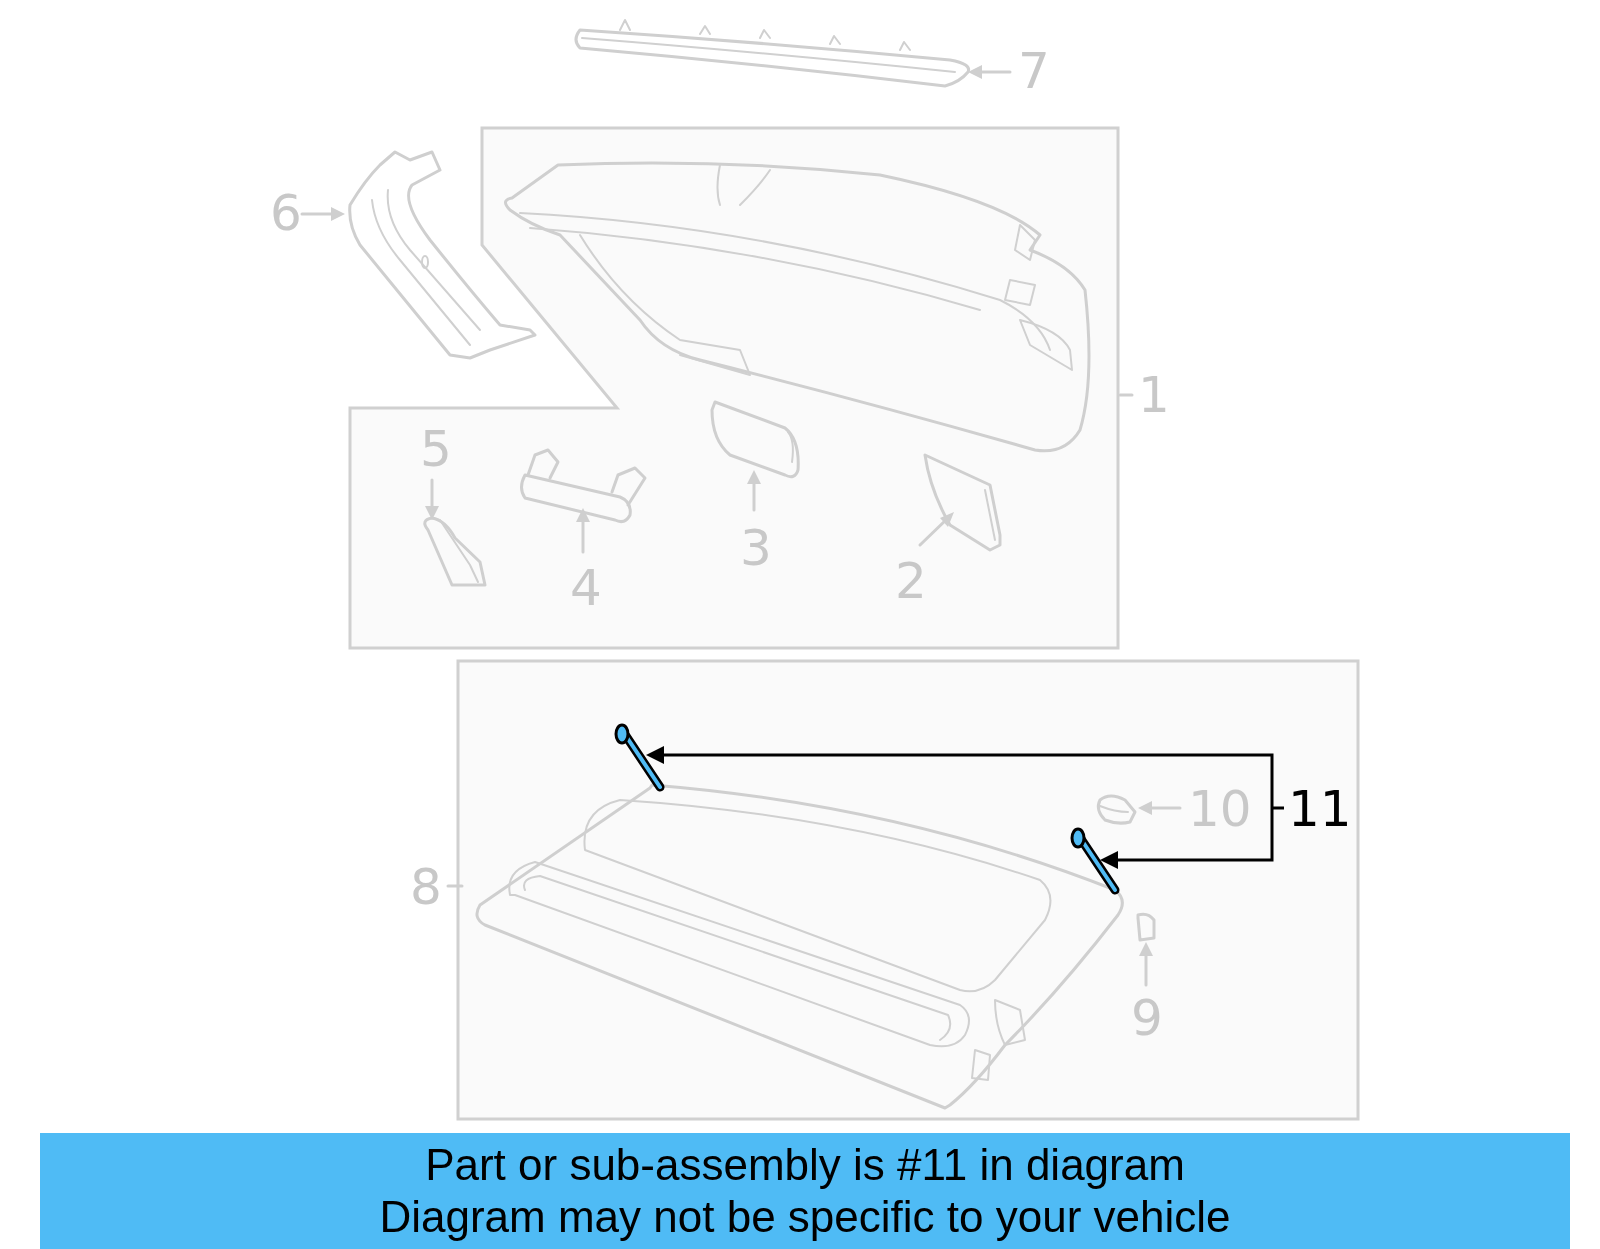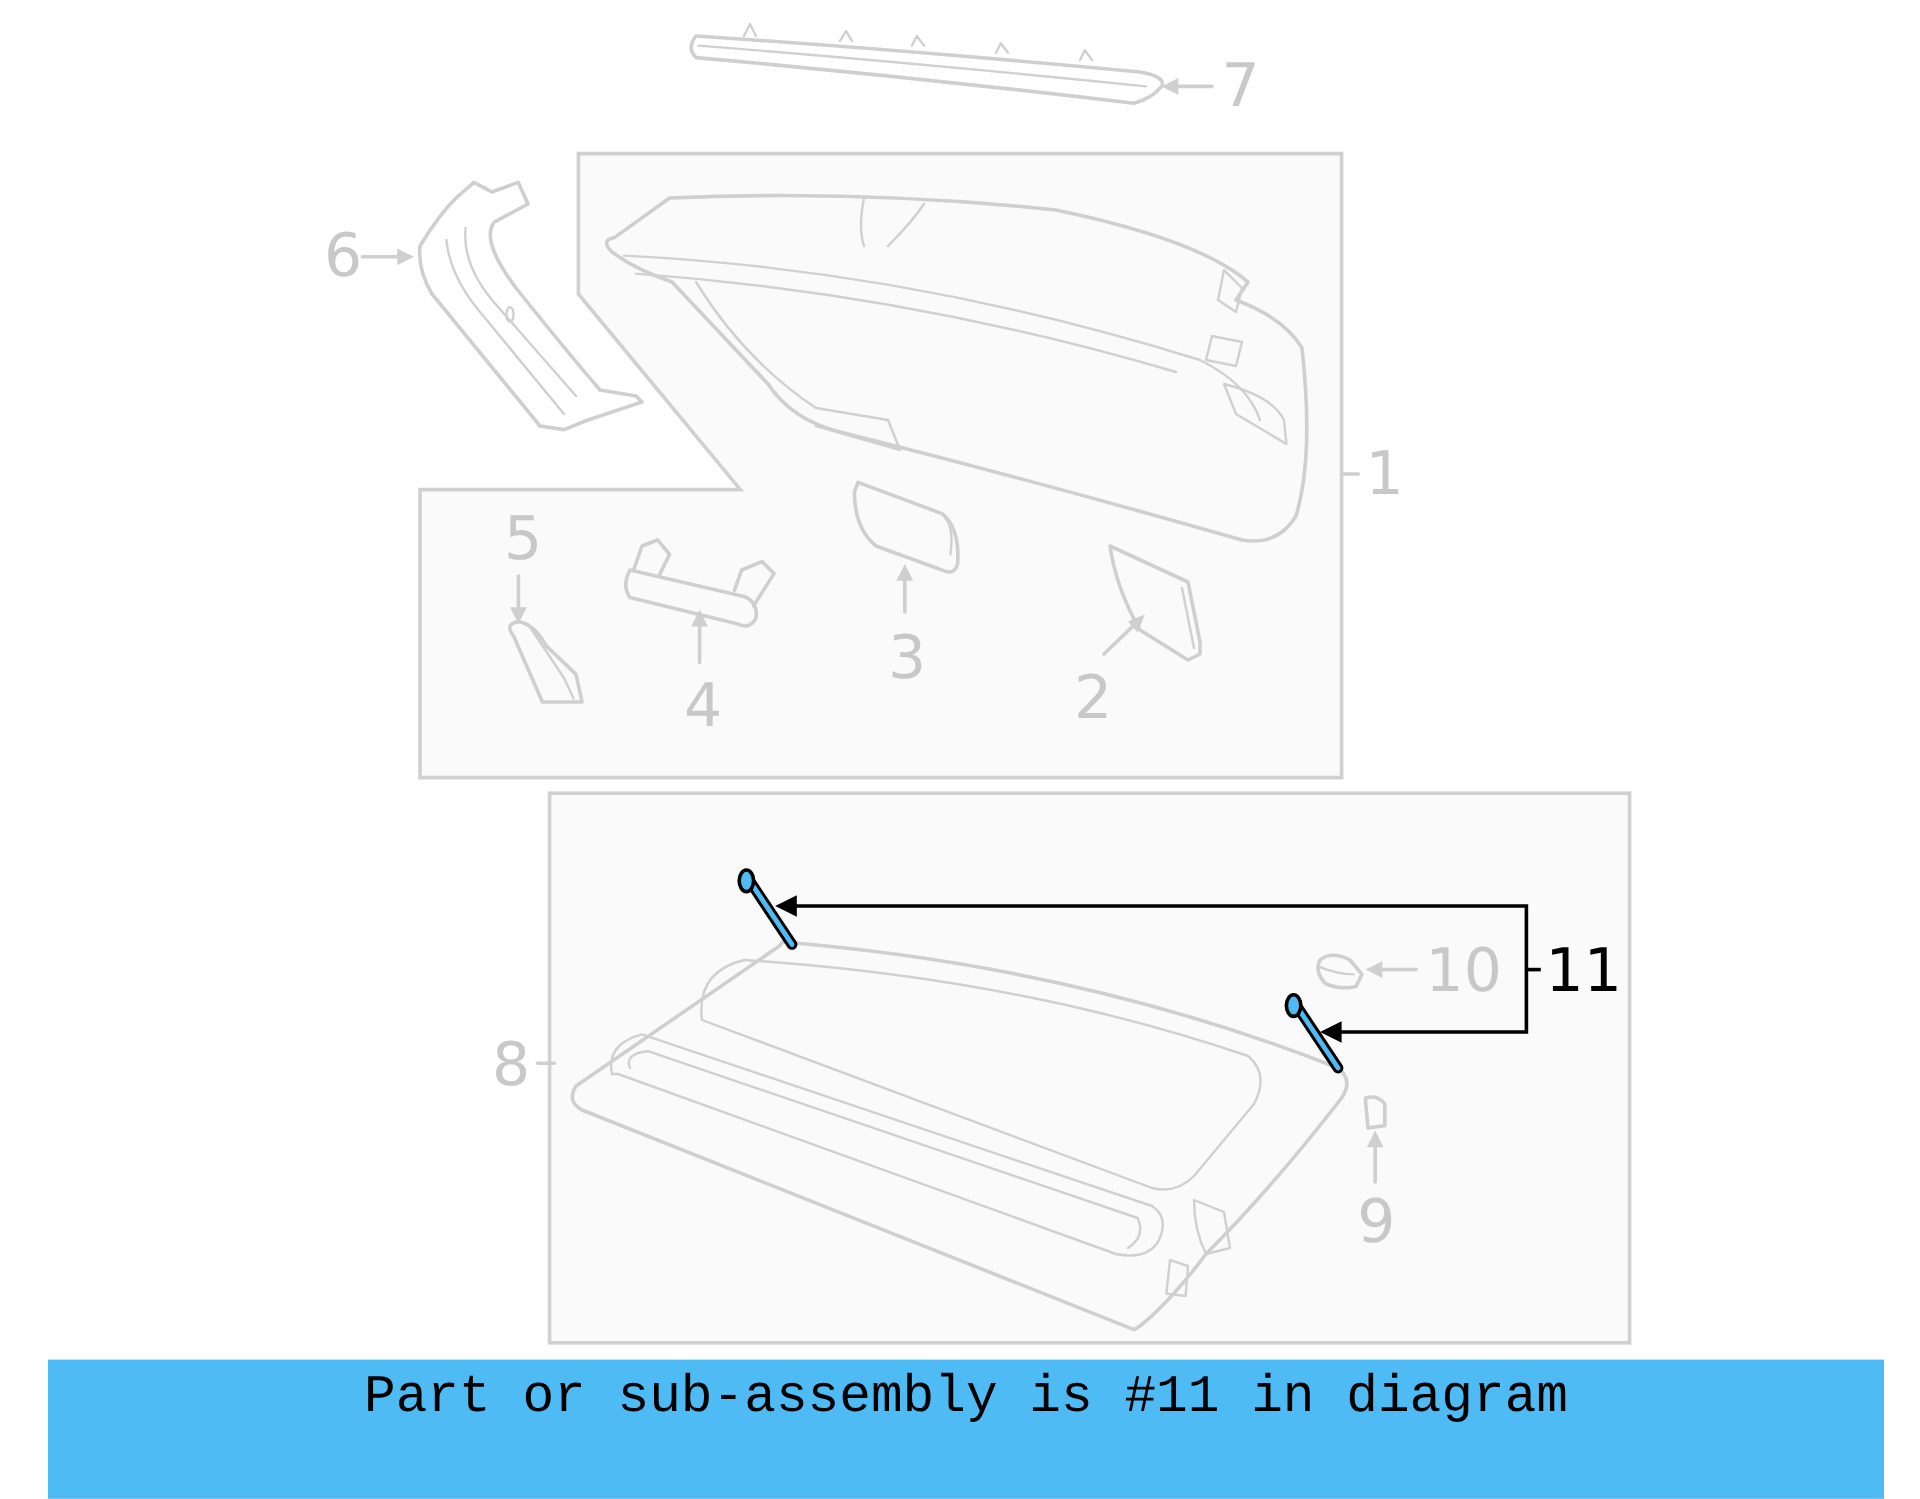--- a/index.html
+++ b/index.html
@@ -6,21 +6,21 @@
   body { width:1600px; height:1249px; position:relative; overflow:hidden; font-family:"DejaVu Sans", sans-serif; }
   #diagram { position:absolute; left:0; top:0; width:1600px; height:1249px; }
   .callout { font-family:"DejaVu Sans", sans-serif; font-size:50px; fill:#c8c8c8; }
   .callout.active { fill:#000000; }
   .line { stroke:#cfcfcf; stroke-width:3; fill:none; stroke-linejoin:round; stroke-linecap:round; }
   .thin { stroke:#d0d0d0; stroke-width:2; fill:none; stroke-linejoin:round; stroke-linecap:round; }
   .boxline { stroke:#d0d0d0; stroke-width:3; fill:#fafafa; }
   .banner {
     position:absolute; left:40px; top:1133px; width:1530px; height:116px;
     background:#4fbbf5; color:#000; text-align:center;
-    font-family:Liberation Mono, monospace; font-size:44px; line-height:52px;
+    font-family:Liberation Sans, sans-serif; font-size:44px; line-height:52px;
     padding-top:6px; box-sizing:border-box;
   }
   .banner div { white-space:nowrap; }
 </style>
 </head>
 <body>
 
 <svg id="diagram" viewBox="0 0 1600 1249" xmlns="http://www.w3.org/2000/svg">
 
   <g>
@@ -155,13 +155,14 @@
     <polyline points="660,755 1272,755 1272,860 1112,860" fill="none" stroke="#000" stroke-width="3"></polyline>
     <polygon points="646,755 664,746 664,764" fill="#000"></polygon>
     <polygon points="1100,860 1118,851 1118,869" fill="#000"></polygon>
     <line x1="1272" y1="808" x2="1284" y2="808" stroke="#000" stroke-width="3"></line>
     <text class="callout active" x="1288" y="826">11</text>
   </g>
 </svg>
 
 <div class="banner">
   <div>Part or sub-assembly is #11 in diagram</div>
+  <div>Diagram may not be specific to your vehicle</div>
 </div>
 
 </body></html>

